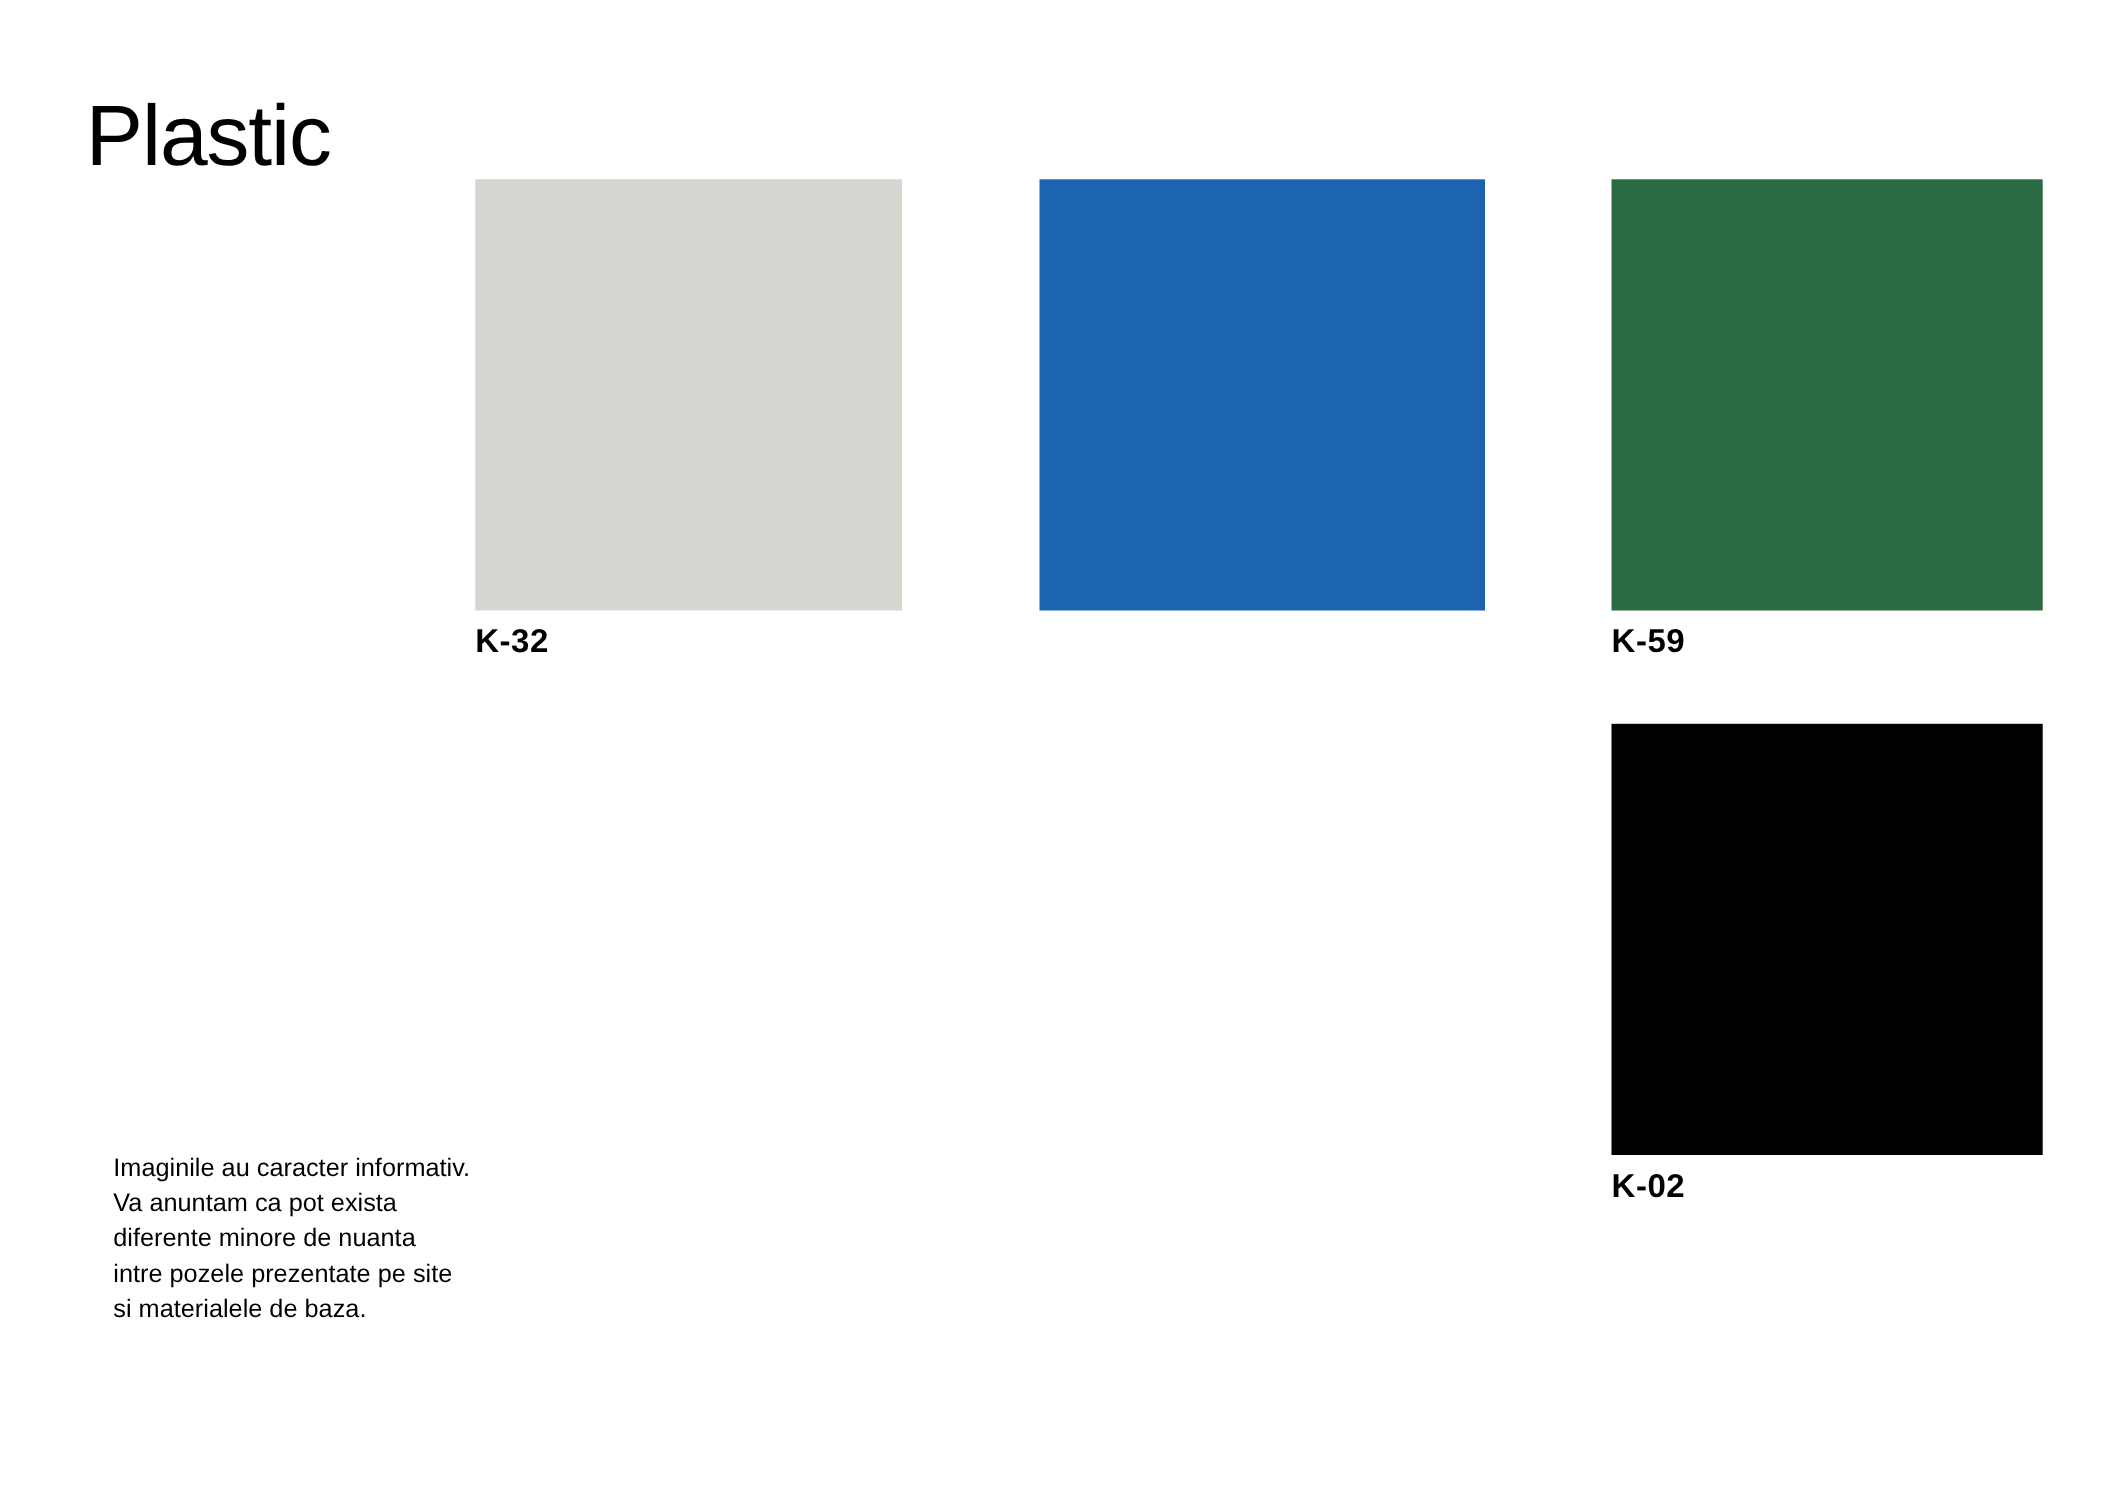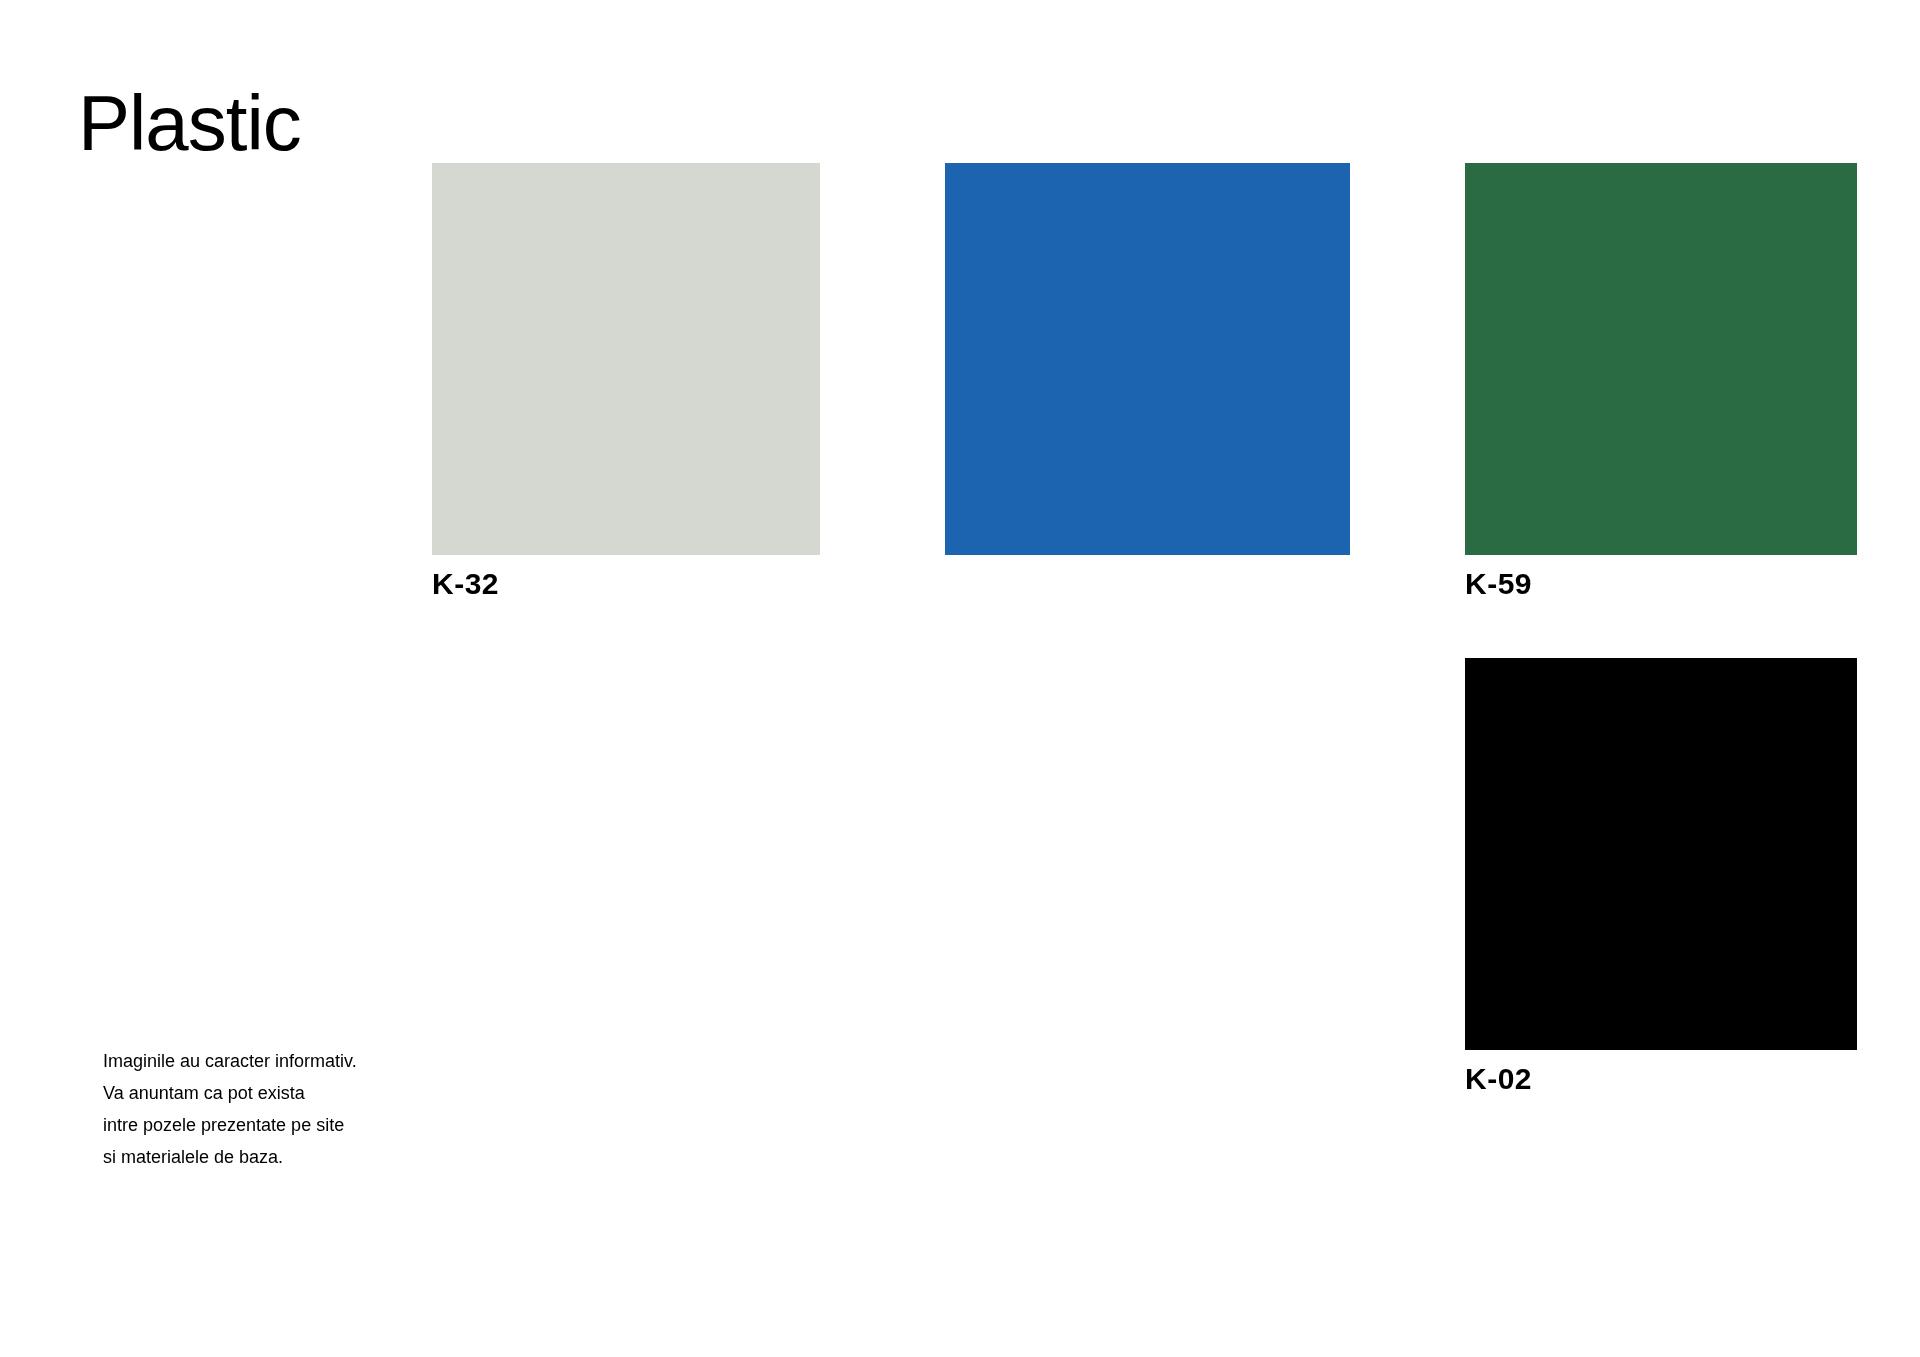--- a/index.html
+++ b/index.html
@@ -69,21 +69,21 @@
   .cell-r1c2 { left: 945px; top: 163px; width: 405px; }
   .cell-r1c3 { left: 1465px; top: 163px; width: 392px; }
   .cell-r2c2 { left: 945px; top: 658px; width: 405px; }
   .cell-r2c3 { left: 1465px; top: 658px; width: 392px; }
 
   
   .disclaimer {
     position: absolute;
     left: 103px;
     top: 1045px;
-    font-size: 18px;
+    font-size: 23px;
     line-height: 32px;
     font-weight: 400;
     color: #000000;
     width: 420px;
   }
   .disclaimer-line {
     display: block;
     white-space: nowrap;
   }
 </style>
@@ -114,17 +114,18 @@
     <div class="swatch-cell cell-r2c3">
       <span class="swatch-chip" style="background-color: rgb(0, 0, 0);"></span>
       <span class="swatch-label">K-02</span>
     </div>
 
   </div>
 
   <div class="disclaimer">
     <span class="disclaimer-line">Imaginile au caracter informativ.</span>
     <span class="disclaimer-line">Va anuntam ca pot exista</span>
+    <span class="disclaimer-line">diferente minore de nuanta</span>
     <span class="disclaimer-line">intre pozele prezentate pe site</span>
     <span class="disclaimer-line">si materialele de baza.</span>
   </div>
 
 </div>
 
 </body></html>

